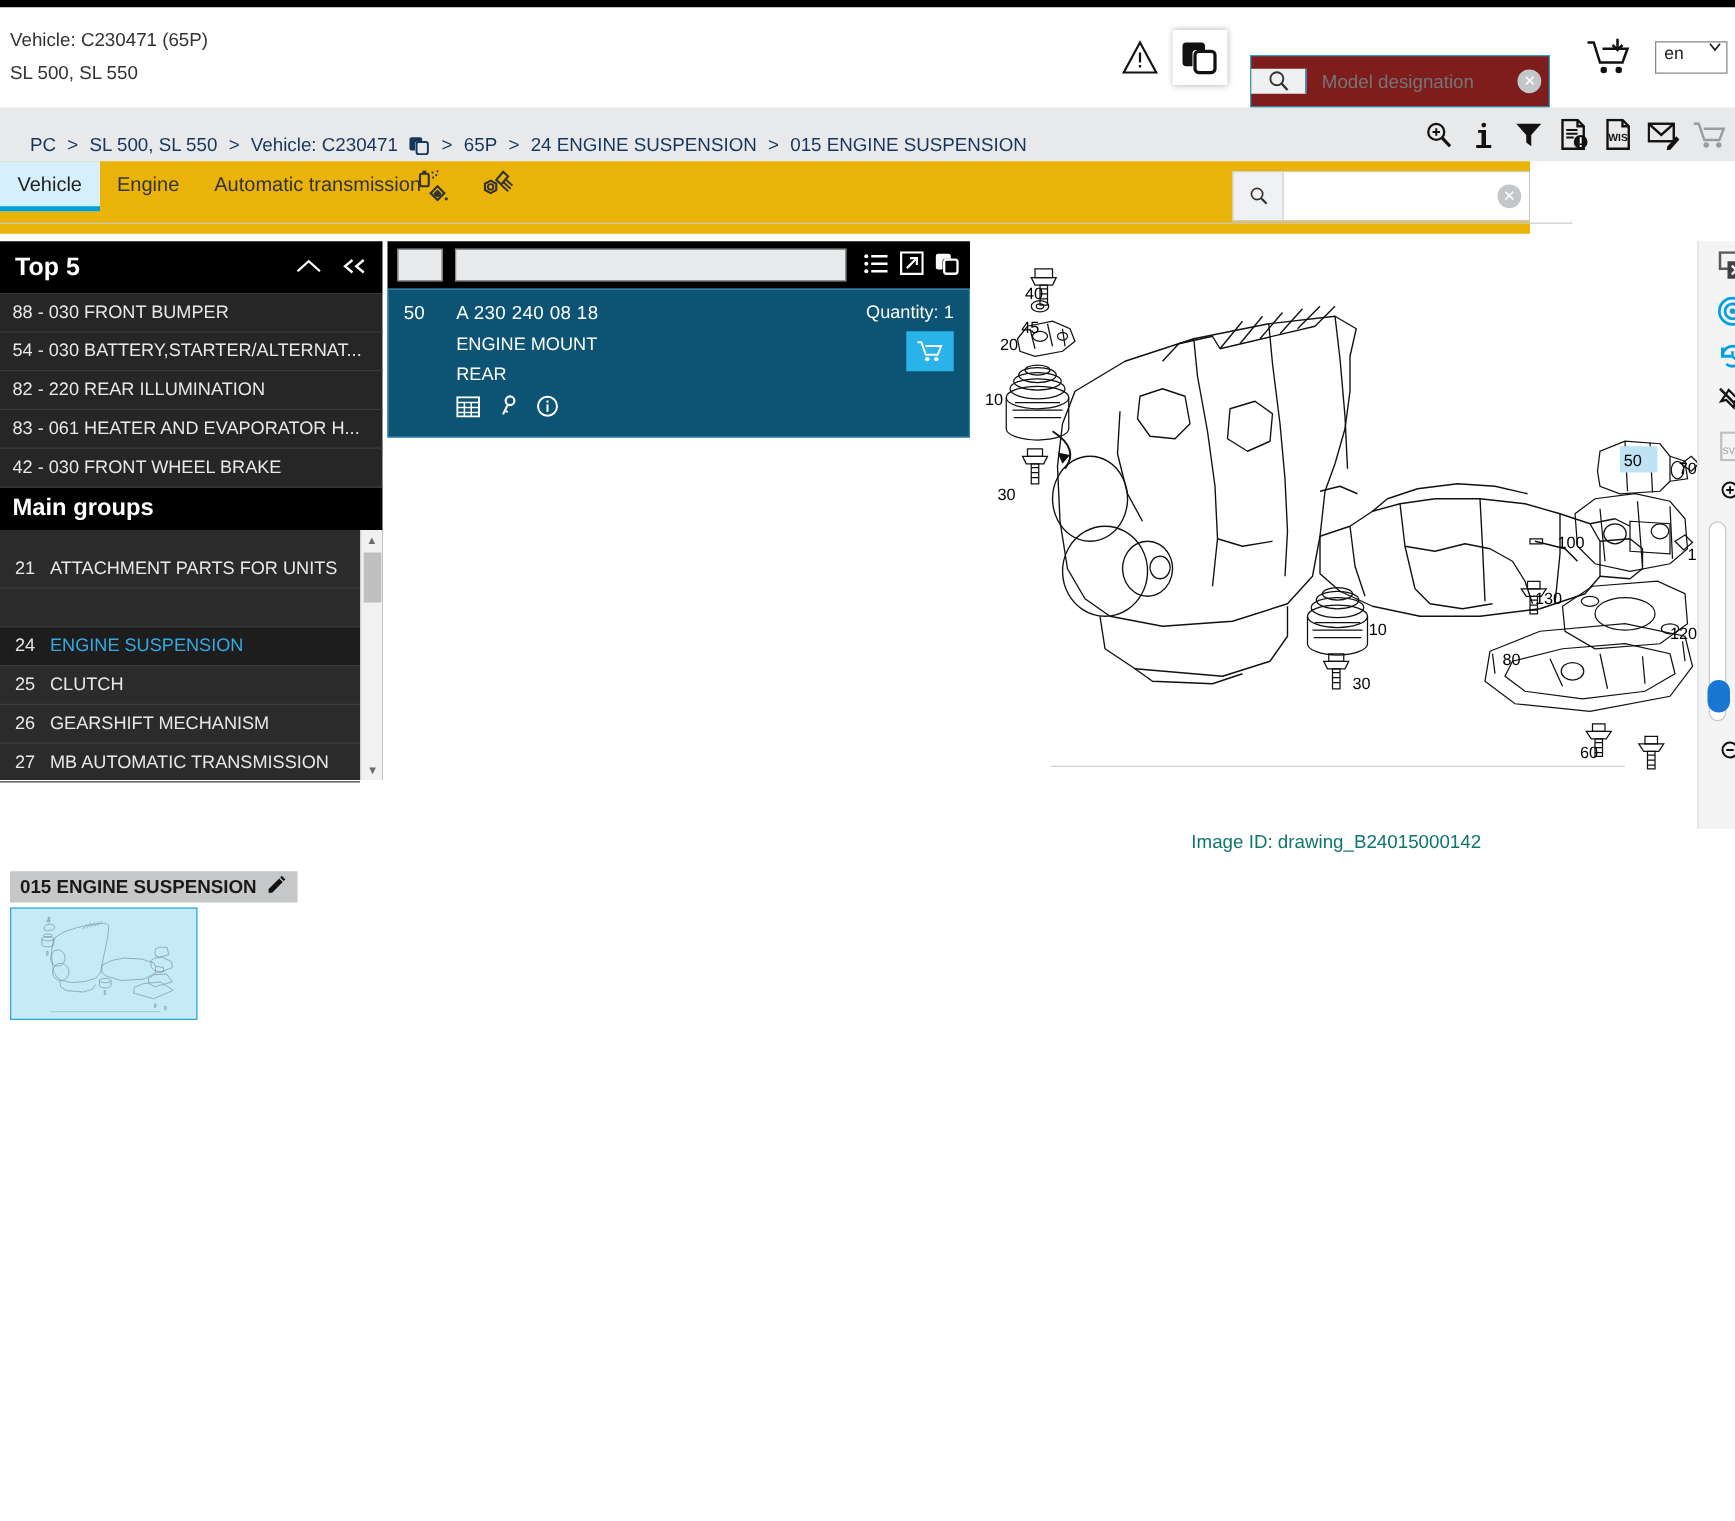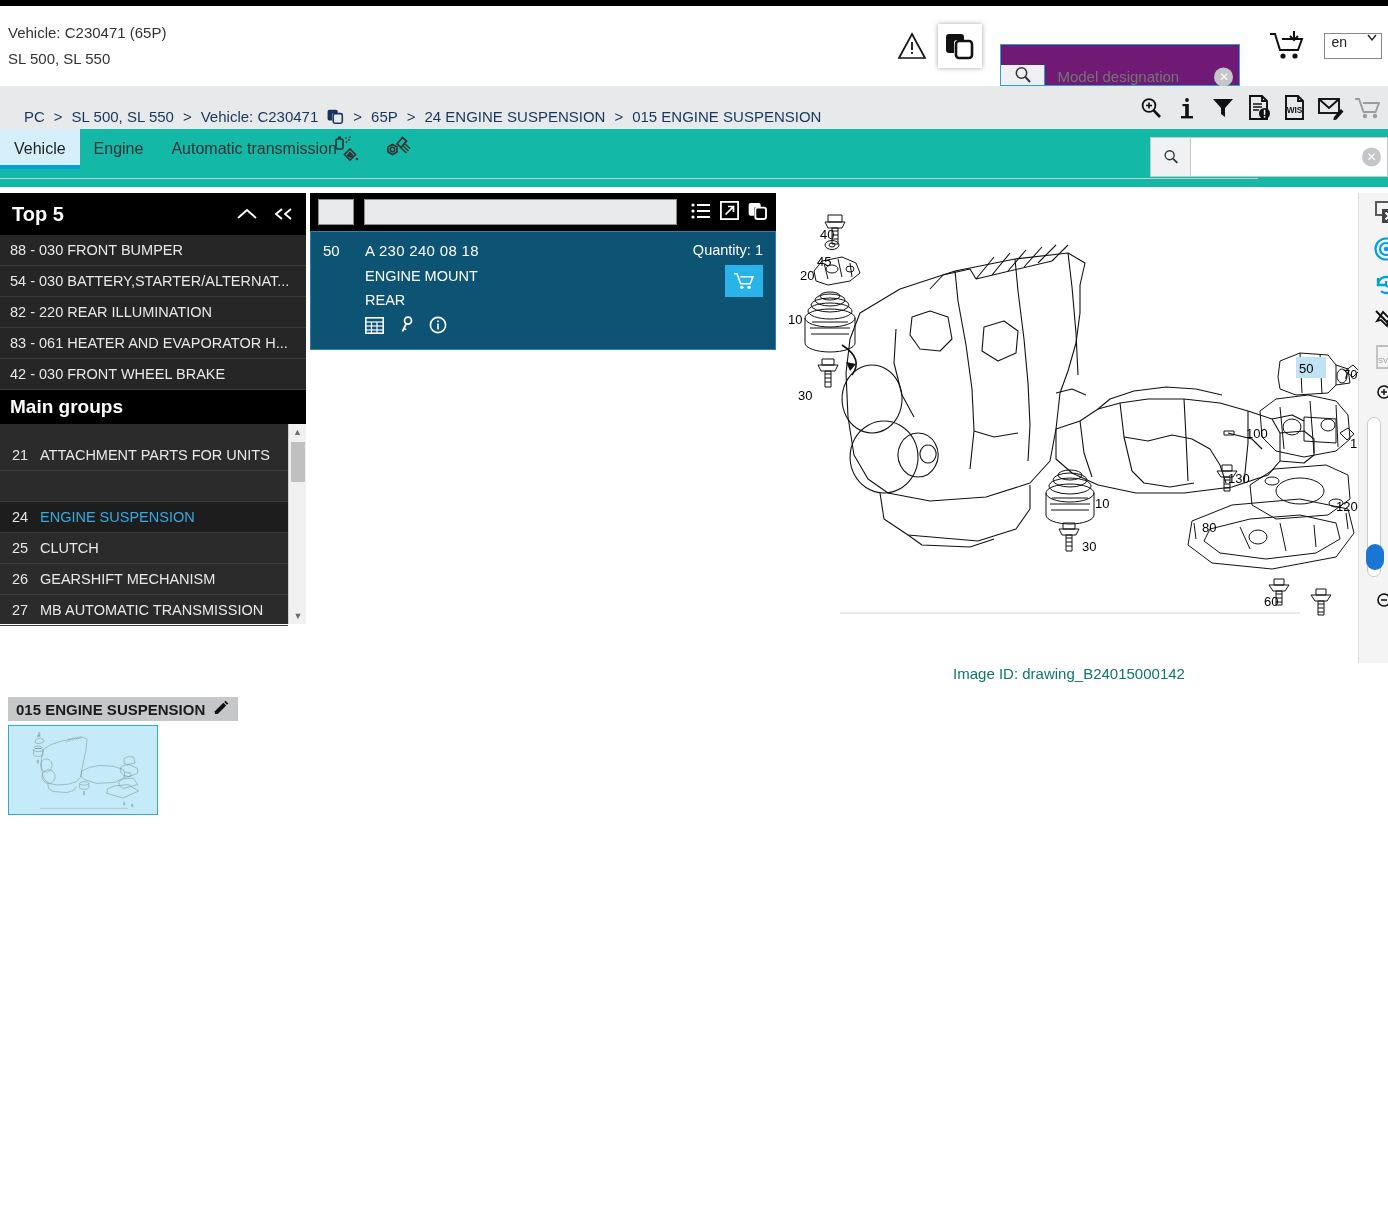--- a/index.html
+++ b/index.html
@@ -24,22 +24,22 @@
 
   .hdr-icons { position:absolute; right:0; top:0; height:80px; display:flex; align-items:center; gap:0; }
   .warn-icon { width:40px; height:40px; display:flex; align-items:center; justify-content:center; margin-right:6px; }
   .copy-btn {
     width:44px; height:44px; background:#fff;
     box-shadow:0 0 5px rgba(0,0,0,.35);
     display:flex; align-items:center; justify-content:center;
     margin-right:18px;
   }
   .search-wrap {
-    display:flex; align-items:flex-end; height:42px; width:240px;
-    border:1px solid #29a3cc; background:#701a75; margin-right:24px;margin-top:38px;
+    display:flex; align-items:center; height:42px; width:240px;
+    border:1px solid #29a3cc; background:#7f1d1d; margin-right:24px;margin-top:38px;
   }
   .search-btn { width:44px; background:#eef0f2; display:flex; align-items:center; justify-content:center; border-right:1px solid #29a3cc; }
   .search-inp { flex:1; position:relative; display:flex; align-items:center; }
   .search-inp input {
     border:0; outline:0; width:100%; height:100%;
     font-size:15px; color:#8b8f94; padding:0 12px;
     font-family:"Liberation Sans", sans-serif; background:transparent;
   }
   .clear-x {
     position:absolute; right:6px; top:50%; transform:translateY(-50%);
@@ -56,21 +56,21 @@
   
   .crumb-bar { position:absolute; left:0; top:86px; width:1388px; height:43px; background:#e8e9ea; }
   .crumbs { position:absolute; left:24px; top:0; height:61px; display:flex; align-items:center; gap:9px;
             font-size:15px; color:#17365d; }
   .crumbs .sep { color:#17365d; }
   .crumbs .c { cursor:pointer; white-space:nowrap; }
   .crumb-icons { position:absolute; right:8px; top:0; height:43px; display:flex; align-items:center; gap:10px; }
   .ci { width:26px; height:26px; display:flex; align-items:center; justify-content:center; }
 
   
-  .tabbar { position:absolute; left:0; top:129px; width:1388px; height:58px; background:#14b8a6; }
+  .tabbar { position:absolute; left:0; top:129px; width:1224px; height:58px; background:#eab308; }
   .tabs { position:absolute; left:0; top:0; height:52px; display:flex; align-items:flex-start; }
   .tab { height:40px; line-height:40px; padding:0 14px; font-size:16px; color:#333; white-space:nowrap; }
   .tab.active { background:#d6f0fb; border-bottom:4px solid #00a0df; color:#222; }
   .tabicons { position:absolute; left:332px; top:6px; display:flex; gap:18px; align-items:center; }
   .tabrule { position:absolute; left:0; bottom:8px; width:1258px; height:1px; background:#c9cbcd; }
   .tab-search {
     position:absolute; right:0; top:8px; width:238px; height:40px;
     display:flex; border:1px solid #c5c7c9; background:#fff;
   }
   .tab-search .sbtn { width:40px; background:#f0f1f2; border-right:1px solid #c5c7c9; display:flex; align-items:center; justify-content:center; }

